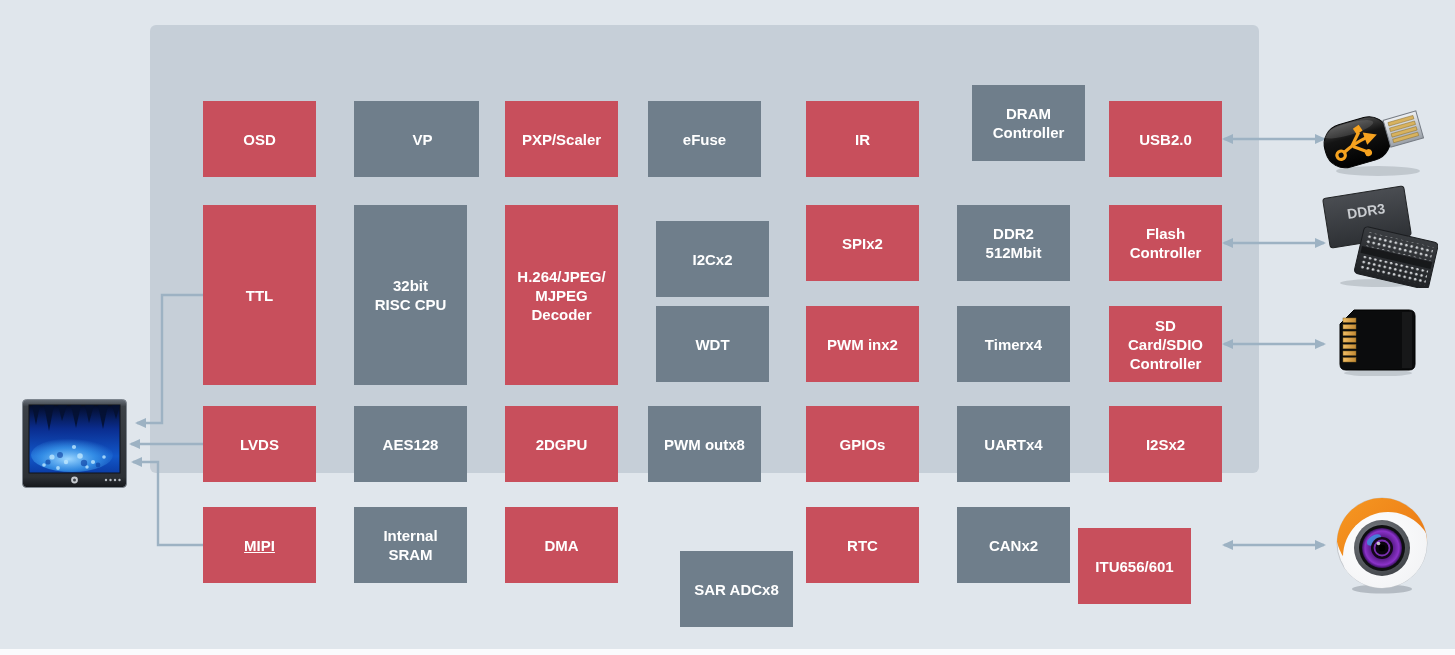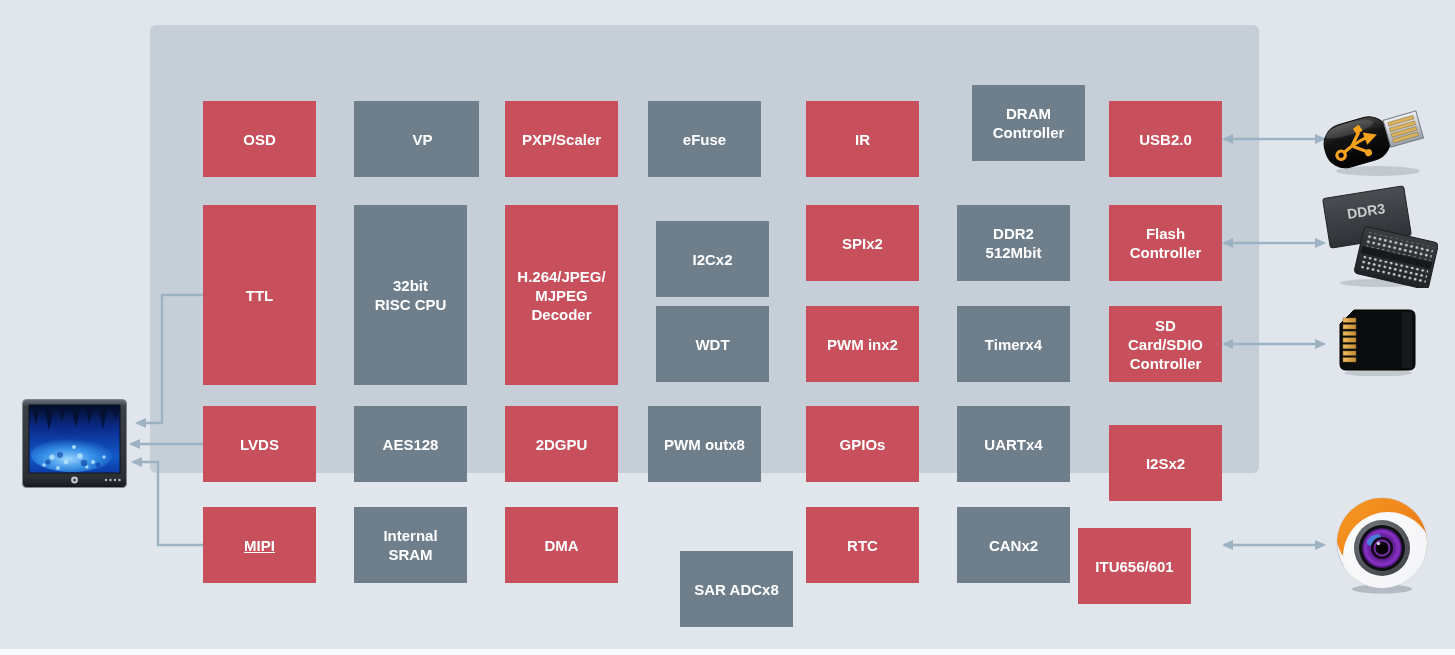--- a/index.html
+++ b/index.html
@@ -96,21 +96,21 @@
       </div>
       <div class="block gray" style="left: 498px; top: 381px; width: 113px; height: 76px;">
         <span>PWM outx8</span>
       </div>
       <div class="block red" style="left: 656px; top: 381px; width: 113px; height: 76px;">
         <span>GPIOs</span>
       </div>
       <div class="block gray" style="left: 807px; top: 381px; width: 113px; height: 76px;">
         <span>UARTx4</span>
       </div>
-      <div class="block red" style="left: 959px; top: 400px; width: 113px; height: 76px;">
+      <div class="block red" style="left: 959px; top: 381px; width: 113px; height: 76px;">
         <span>I2Sx2</span>
       </div>
       <div class="block red" style="left: 53px; top: 482px; width: 113px; height: 76px; text-decoration: underline;">
         <span>MIPI</span>
       </div>
       <div class="block gray" style="left: 204px; top: 482px; width: 113px; height: 76px;">
         <span>Internal<br>SRAM</span>
       </div>
       <div class="block red" style="left: 355px; top: 482px; width: 113px; height: 76px;">
         <span>DMA</span>

